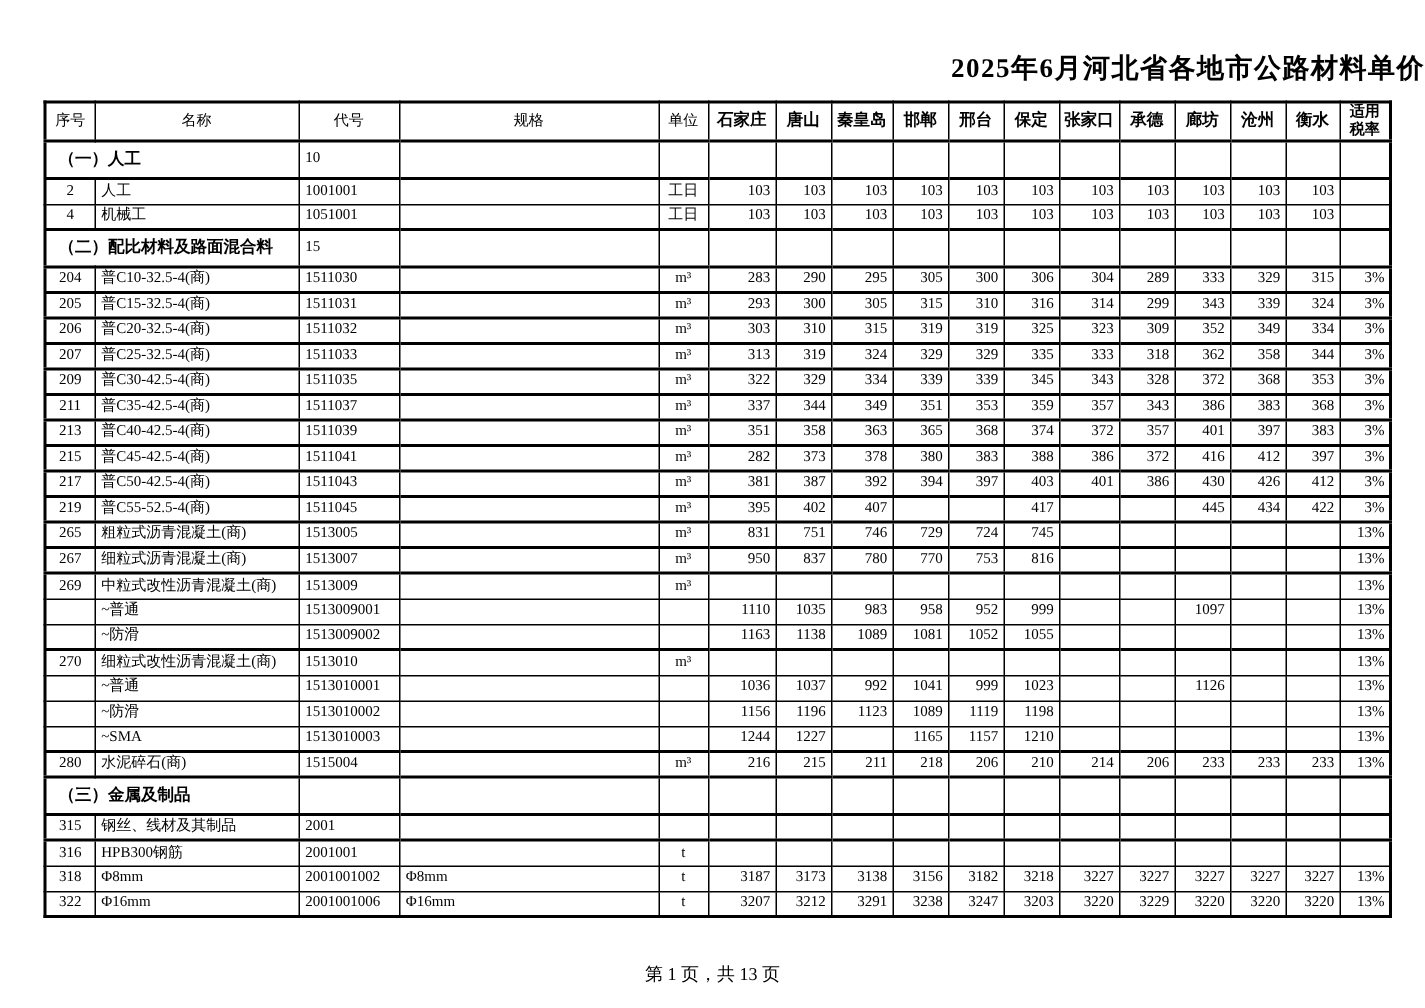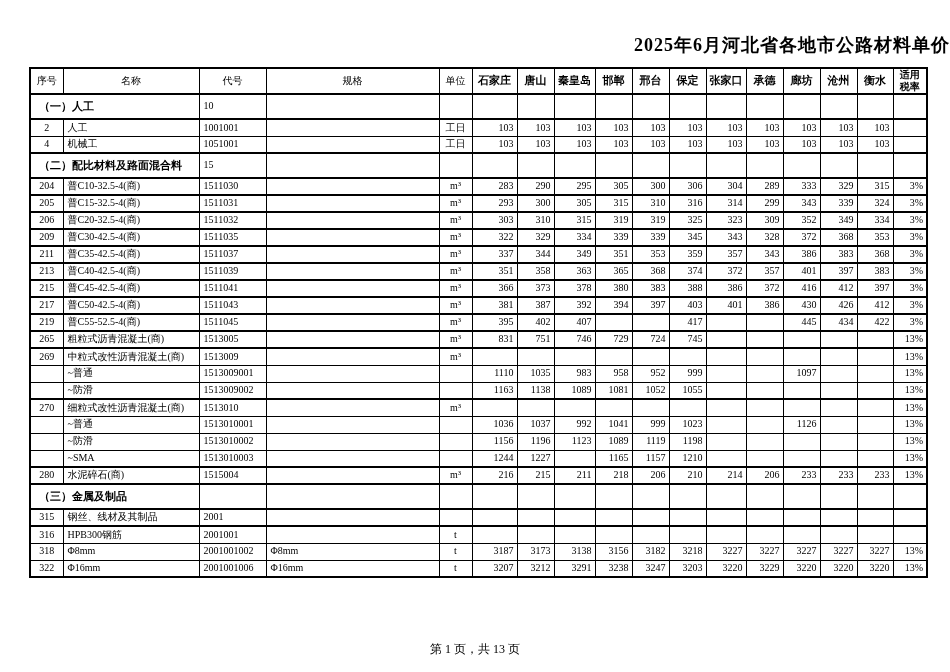--- a/index.html
+++ b/index.html
@@ -217,20 +217,39 @@
           <td class="r">319</td>
           <td class="r">325</td>
           <td class="r">323</td>
           <td class="r">309</td>
           <td class="r">352</td>
           <td class="r">349</td>
           <td class="r">334</td>
           <td class="r">3%</td>
         </tr>
         <tr class="data thick">
+          <td class="c">207</td>
+          <td class="l">普C25-32.5-4(商)</td>
+          <td class="l">1511033</td>
+          <td class="l"></td>
+          <td class="c">m³</td>
+          <td class="r">313</td>
+          <td class="r">319</td>
+          <td class="r">324</td>
+          <td class="r">329</td>
+          <td class="r">329</td>
+          <td class="r">335</td>
+          <td class="r">333</td>
+          <td class="r">318</td>
+          <td class="r">362</td>
+          <td class="r">358</td>
+          <td class="r">344</td>
+          <td class="r">3%</td>
+        </tr>
+        <tr class="data thick">
           <td class="c">209</td>
           <td class="l">普C30-42.5-4(商)</td>
           <td class="l">1511035</td>
           <td class="l"></td>
           <td class="c">m³</td>
           <td class="r">322</td>
           <td class="r">329</td>
           <td class="r">334</td>
           <td class="r">339</td>
           <td class="r">339</td>
@@ -279,21 +298,21 @@
           <td class="r">397</td>
           <td class="r">383</td>
           <td class="r">3%</td>
         </tr>
         <tr class="data thick">
           <td class="c">215</td>
           <td class="l">普C45-42.5-4(商)</td>
           <td class="l">1511041</td>
           <td class="l"></td>
           <td class="c">m³</td>
-          <td class="r">366</td>
+          <td class="r">282</td>
           <td class="r">373</td>
           <td class="r">378</td>
           <td class="r">380</td>
           <td class="r">383</td>
           <td class="r">388</td>
           <td class="r">386</td>
           <td class="r">372</td>
           <td class="r">416</td>
           <td class="r">412</td>
           <td class="r">397</td>
@@ -342,20 +361,39 @@
           <td class="l">粗粒式沥青混凝土(商)</td>
           <td class="l">1513005</td>
           <td class="l"></td>
           <td class="c">m³</td>
           <td class="r">831</td>
           <td class="r">751</td>
           <td class="r">746</td>
           <td class="r">729</td>
           <td class="r">724</td>
           <td class="r">745</td>
+          <td class="r"></td>
+          <td class="r"></td>
+          <td class="r"></td>
+          <td class="r"></td>
+          <td class="r"></td>
+          <td class="r">13%</td>
+        </tr>
+        <tr class="data thick">
+          <td class="c">267</td>
+          <td class="l">细粒式沥青混凝土(商)</td>
+          <td class="l">1513007</td>
+          <td class="l"></td>
+          <td class="c">m³</td>
+          <td class="r">950</td>
+          <td class="r">837</td>
+          <td class="r">780</td>
+          <td class="r">770</td>
+          <td class="r">753</td>
+          <td class="r">816</td>
           <td class="r"></td>
           <td class="r"></td>
           <td class="r"></td>
           <td class="r"></td>
           <td class="r"></td>
           <td class="r">13%</td>
         </tr>
         <tr class="data thick">
           <td class="c">269</td>
           <td class="l">中粒式改性沥青混凝土(商)</td>

